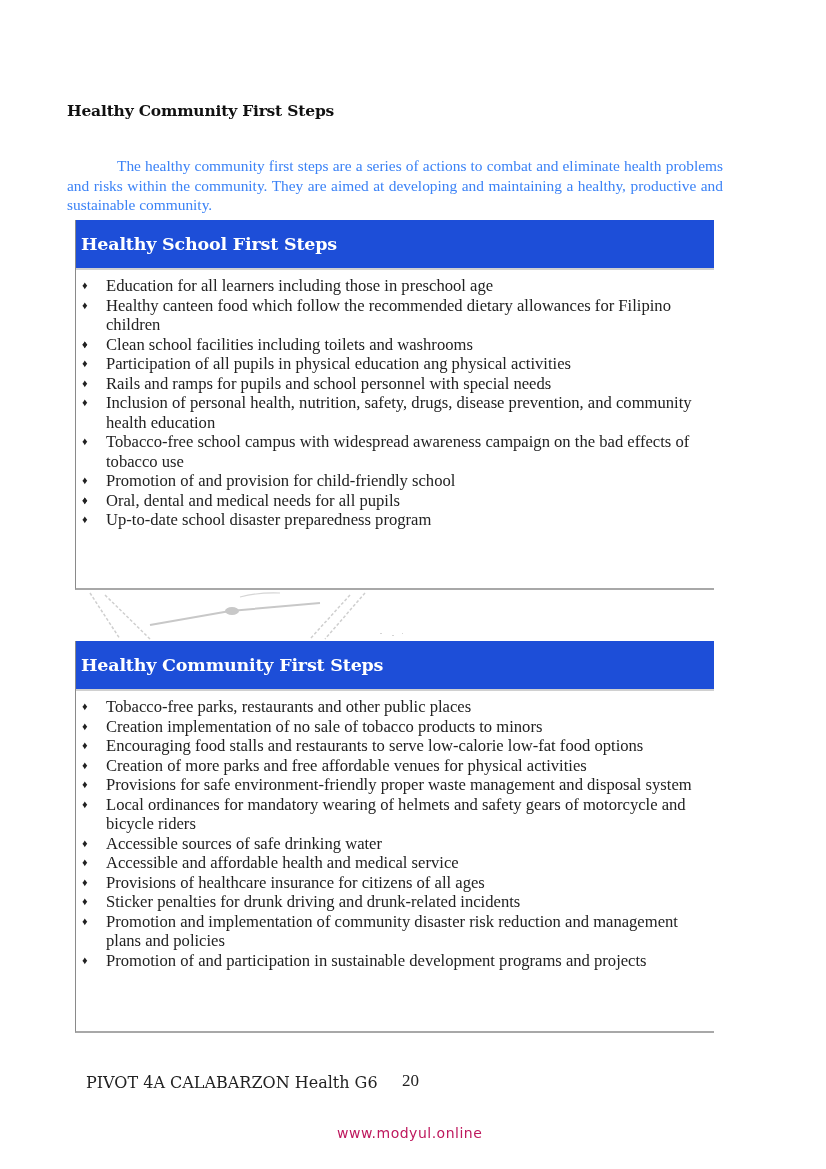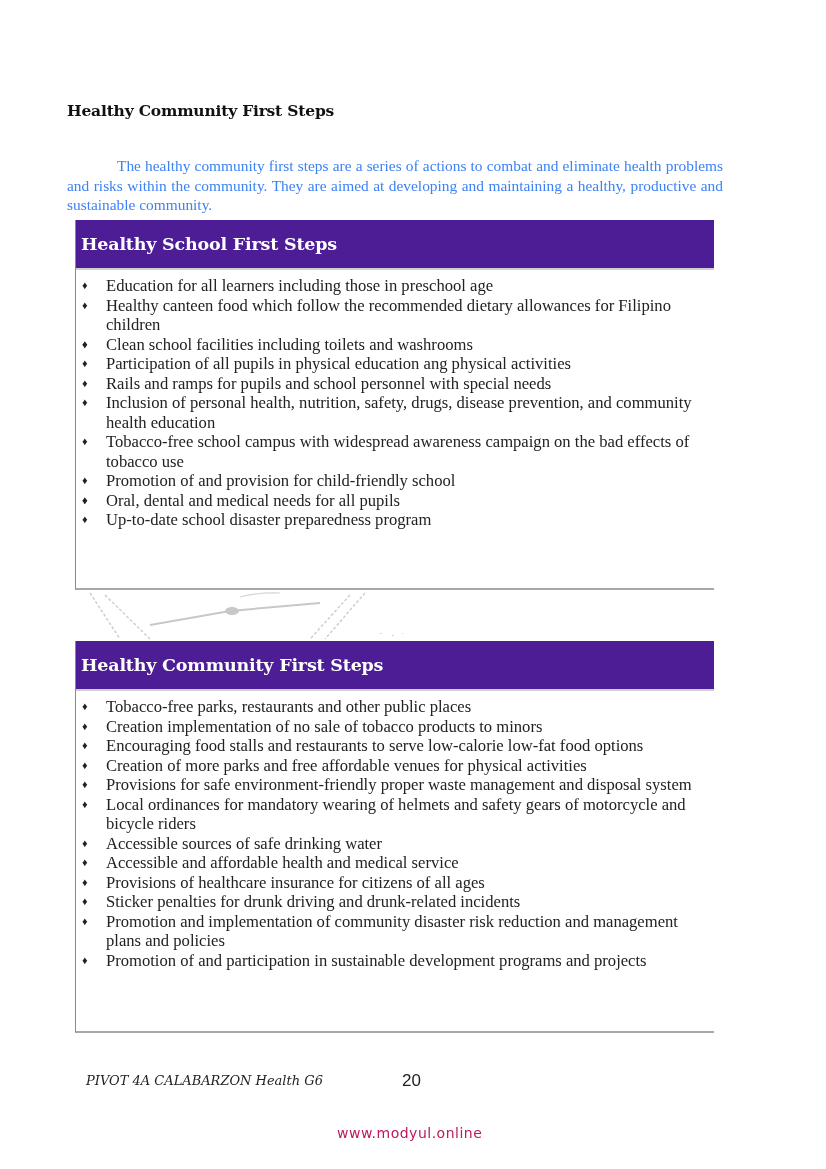--- a/index.html
+++ b/index.html
@@ -5,34 +5,34 @@
   html, body { margin: 0; padding: 0; background: #ffffff; }
   body { width: 826px; height: 1169px; position: relative; overflow: hidden;
          font-family: "DejaVu Serif", "Liberation Serif", serif; color: #1a1a1a; }
   .heading { position: absolute; left: 67px; top: 101px; font-size: 15.5px; font-weight: bold;
              font-family: "DejaVu Serif", serif; color: #111; letter-spacing: -0.2px; }
   .intro { position: absolute; left: 67px; top: 141px; width: 656px; font-size: 15.4px;
            line-height: 19.5px; text-align: justify; font-family: "Liberation Serif", serif; color: #3b82f6; }
   .intro .indent { display: inline-block; width: 50px; }
   .box { position: absolute; left: 75px; width: 638px; border-left: 1px solid #8a8a8a;
          border-bottom: 2px solid #a8a8a8; }
-  .box-header { background: #4c1d95; height: 48px; display: flex; align-items: center; padding-left: 5px;
+  .box-header { background: #1d4ed8; height: 48px; display: flex; align-items: center; padding-left: 5px;
                 font-family: "DejaVu Serif", serif; font-weight: bold; color: #ffffff; font-size: 17.5px;
                 border-bottom: 2px solid #d0d0d0; letter-spacing: -0.2px; }
   .box-list { list-style: none; margin: 0; padding: 6px 0 0 0; }
   .box-list li { position: relative; padding-left: 30px; font-family: "Liberation Serif", serif;
                  font-size: 16.6px; line-height: 19.5px; color: #222; padding-right: 6px; }
   .bullet { position: absolute; left: 6px; top: 0; font-size: 11px; color: #222; }
   .box1 { top: 220px; height: 368px; }
   .box2 { top: 641px; height: 390px; }
   .deco { position: absolute; left: 80px; top: 589px; width: 640px; height: 52px; }
-  .footer-left { position: absolute; left: 86px; top: 1073px; font-style: italic; font-size: 13px;
+  .footer-left { position: absolute; left: 86px; top: 1073px; font-size: 16px;
                  font-family: "DejaVu Serif", serif; color: #222; }
   .page-num { position: absolute; left: 402px; top: 1071px; font-size: 17px;
-              font-family: Liberation Sans, sans-serif; color: #222; }
+              font-family: Liberation Serif, serif; color: #222; }
   .watermark { position: absolute; left: 337px; top: 1125px; font-size: 14px; color: #be185d;
                font-family: "DejaVu Sans", sans-serif; letter-spacing: 0.5px; }
 </style>
 </head>
 <body>
 
 <div class="heading">Healthy Community First Steps</div>
 
 <p class="intro"><span class="indent"></span><span>The healthy community first steps are a series of actions to combat and eliminate health problems and risks within the community. They are aimed at developing and maintaining a healthy, productive and sustainable community.</span></p>
 

